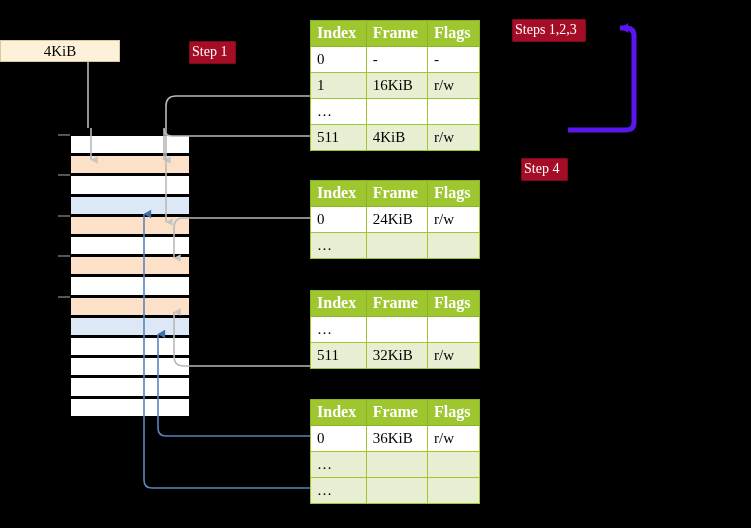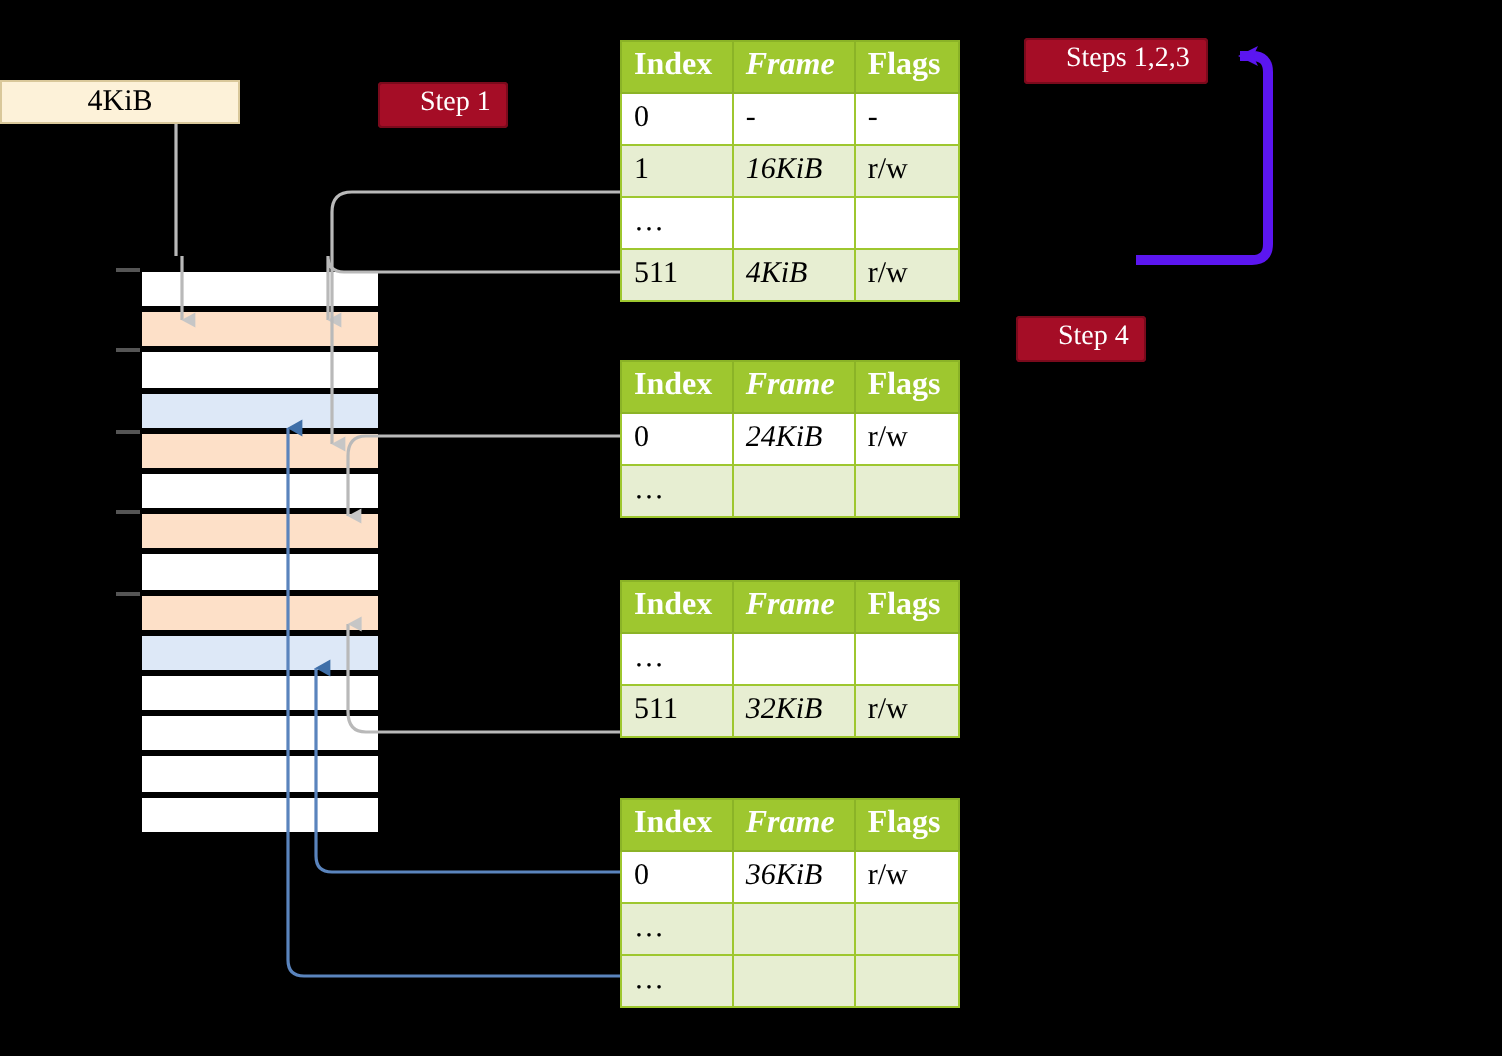--- a/index.html
+++ b/index.html
@@ -17,21 +17,21 @@
   .capbox{
     position:absolute;box-sizing:border-box;
     background:#fdf2d9;border:1px solid #d9c89a;
     font-size:15px;line-height:20px;text-align:center;color:#000;
   }
 
   
   .badge{
     position:absolute;box-sizing:border-box;
     color:#fff;font-size:14px;line-height:18px;
-    padding:2px 9px 3px 21px;border-radius:2px;white-space:nowrap;
+    padding:2px 9px 3px 3px;border-radius:2px;white-space:nowrap;
   }
   .badge.red{background:#a50d26;box-shadow:0 0 0 1px #7a0a1c inset;}
   .badge.blue{background:#5b16f0;box-shadow:0 0 0 1px #4a11cc inset;}
 
   
   .memblock{position:absolute;}
   .memrow{
     position:absolute;box-sizing:border-box;
     border-top:2px solid #000;border-bottom:2px solid #000;
     border-left:1px solid #000;border-right:1px solid #000;
@@ -55,39 +55,39 @@
     border:1px solid #8bb327;
   }
   .ptable td{
     font-size:15px;padding:2px 6px 3px 6px;
     border:1px solid #9ec72f;background:#fff;
     height:20px;vertical-align:middle;
   }
   .ptable tr.alt td{background:#e7eed2;}
   .ptable td.hl{background:#fbfbad;}
   .ptable .cIndex{width:58px;}
-  .ptable .cFrame{width:62px;font-style:italic;}
+  .ptable .cFrame{width:62px;}
   .ptable .cFlags{width:50px;}
 </style>
 </head>
 <body>
 
 <div class="stage">
 
   <div class="capbox" style="left:0px;top:40px;width:120px;height:22px;">
     <span>4KiB</span>
   </div>
 
   <div class="badge red" style="left:189px;top:41px;">
     <span>Step 1</span>
   </div>
   <div class="badge red" style="left:512px;top:19px;">
     <span>Steps 1,2,3</span>
   </div>
-  <div class="badge red" style="left:508px;top:158px;">
+  <div class="badge red" style="left:521px;top:158px;">
     <span>Step 4</span>
   </div>
 
   <div class="memblock" style="left:70px;top:134px;width:120px;height:282px;"></div>
 
   <div id="memrows">
       <div class="memrow" style="left: 70px; top: 134px; width: 120px; height: 21.2px;"></div>
       <div class="memtick" style="position: absolute; left: 58px; top: 134px; width: 12px;"></div>
       <div class="memrow orange" style="left: 70px; top: 154.2px; width: 120px; height: 21.2px;"></div>
       <div class="memrow" style="left: 70px; top: 174.4px; width: 120px; height: 21.2px;"></div>

